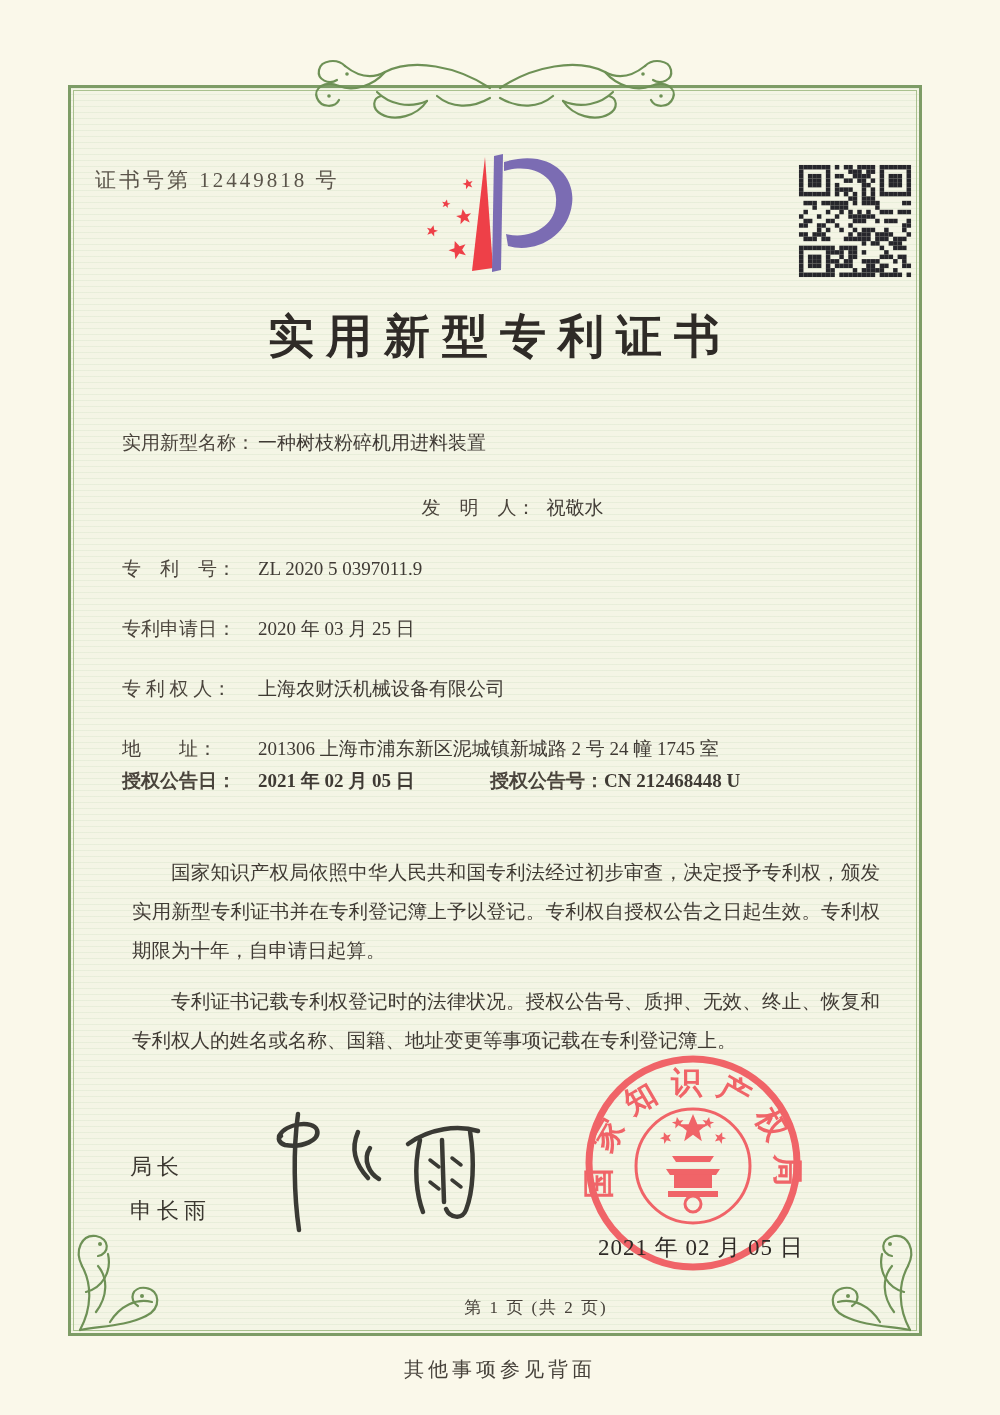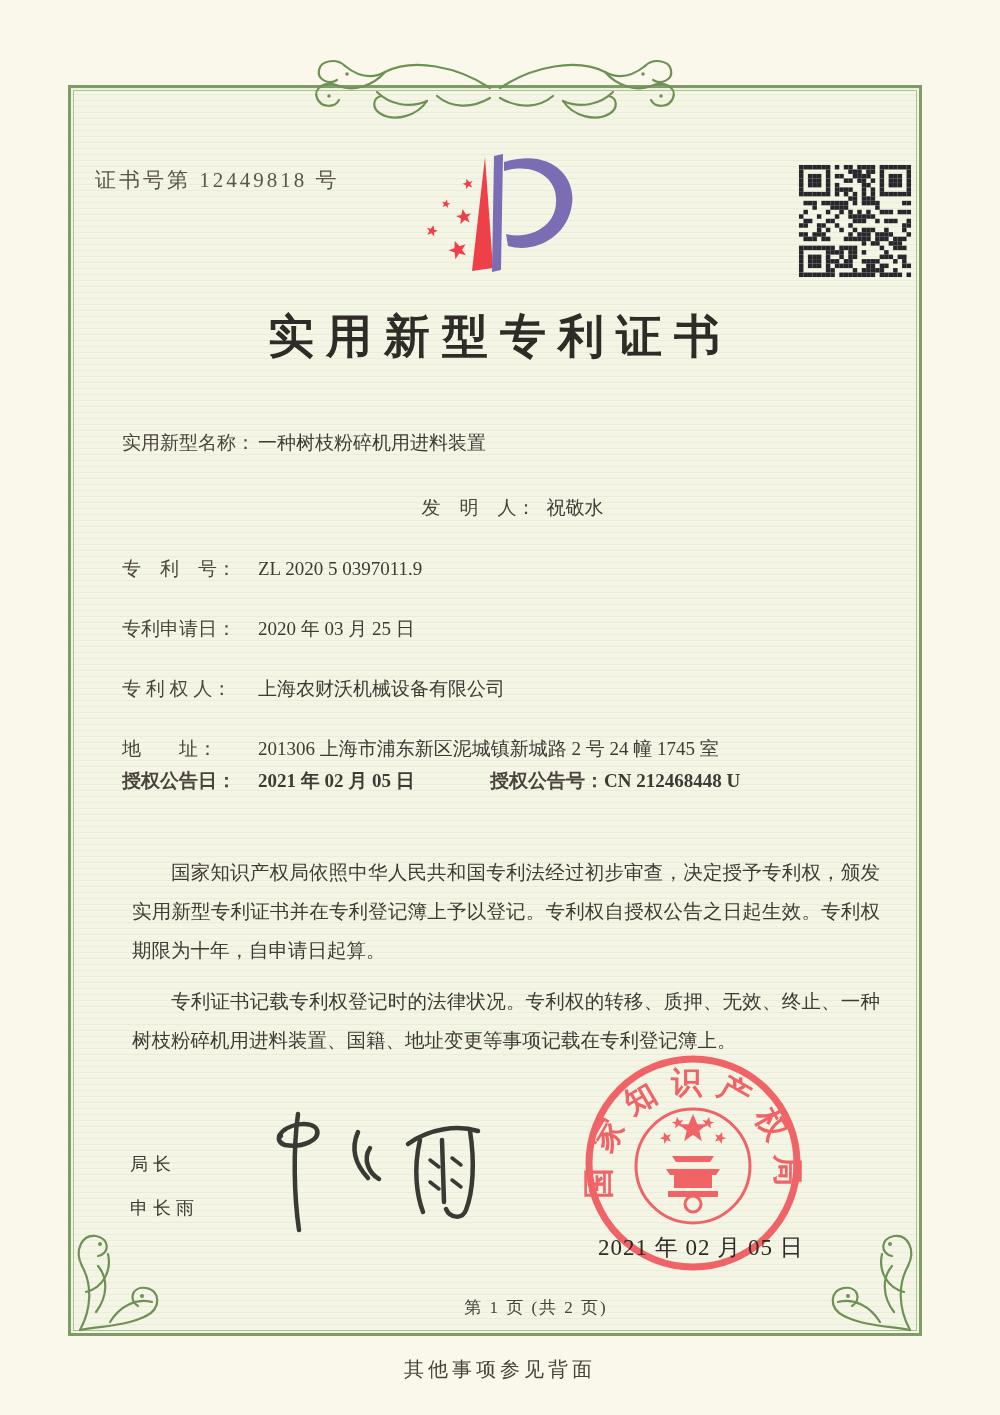--- a/index.html
+++ b/index.html
@@ -29,21 +29,21 @@
   }
   .fieldrow{left:122px;width:770px;font-size:19px;color:#45403a;white-space:nowrap;}
   .lab{display:inline-block;min-width:136px;color:#4a443c;}
   .val{color:#3f3a34;}
   .pair2{position:absolute;left:368px;top:0;}
   .paras{
     left:120px;top:841px;width:772px;font-size:19.5px;line-height:39px;
     text-align:justify;color:#403b34;
   }
   .paras p{margin:12px;text-indent:2em;}
-  .signer{left:130px;font-size:18px;letter-spacing:5px;color:#3c3831;}
+  .signer{left:130px;font-size:22px;letter-spacing:5px;color:#3c3831;}
   .seal-date{left:598px;top:1232px;font-size:23px;letter-spacing:1px;color:#2e2a26;z-index:6;}
   .page-info{left:68px;top:1296px;width:936px;text-align:center;font-size:17px;color:#47423a;letter-spacing:2px;}
   .back-note{left:0;top:1356px;width:1000px;text-align:center;font-size:20px;letter-spacing:4px;color:#46413a;}
   .seal-svg{left:578px;top:1048px;z-index:5;opacity:.92;}
   .sig-svg{left:258px;top:1098px;z-index:2;}
   .green-orn{color:#6e9156;}
 </style>
 </head>
 <body>
 
@@ -444,21 +444,21 @@
 </div>
 <div class="abs fieldrow" style="top:768px;font-weight:bold;">
   <span class="lab">授权公告日：</span><span class="val">2021 年 02 月 05 日</span>
   <span class="pair2">
     <span class="lab" style="min-width:0;">授权公告号：</span><span class="val">CN 212468448 U</span>
   </span>
 </div>
 
 <div class="abs paras">
   <p>国家知识产权局依照中华人民共和国专利法经过初步审查，决定授予专利权，颁发实用新型专利证书并在专利登记簿上予以登记。专利权自授权公告之日起生效。专利权期限为十年，自申请日起算。</p>
-  <p>专利证书记载专利权登记时的法律状况。专利权的转移、质押、无效、终止、一种树枝粉碎机用进料装置、国籍、地址变更等事项记载在专利登记簿上。</p>
+  <p>专利证书记载专利权登记时的法律状况。授权公告号、质押、无效、终止、恢复和专利权人的姓名或名称、国籍、地址变更等事项记载在专利登记簿上。</p>
 </div>
 
 <div class="abs signer" style="top:1152px;">局长</div>
 <div class="abs signer" style="top:1196px;">申长雨</div>
 
 <svg class="abs sig-svg" width="270" height="145" viewBox="0 0 270 145">
   <g fill="none" stroke="#3a3a34" stroke-width="4.5" stroke-linecap="round">
     <path d="M40,16 C35,52 36,98 41,132"></path>
     <path d="M21,38 C28,25 55,22 59,32 C62,42 45,50 27,47 C21,45 19,40 23,38"></path>
     <path d="M100,34 C93,50 97,66 110,80"></path>

